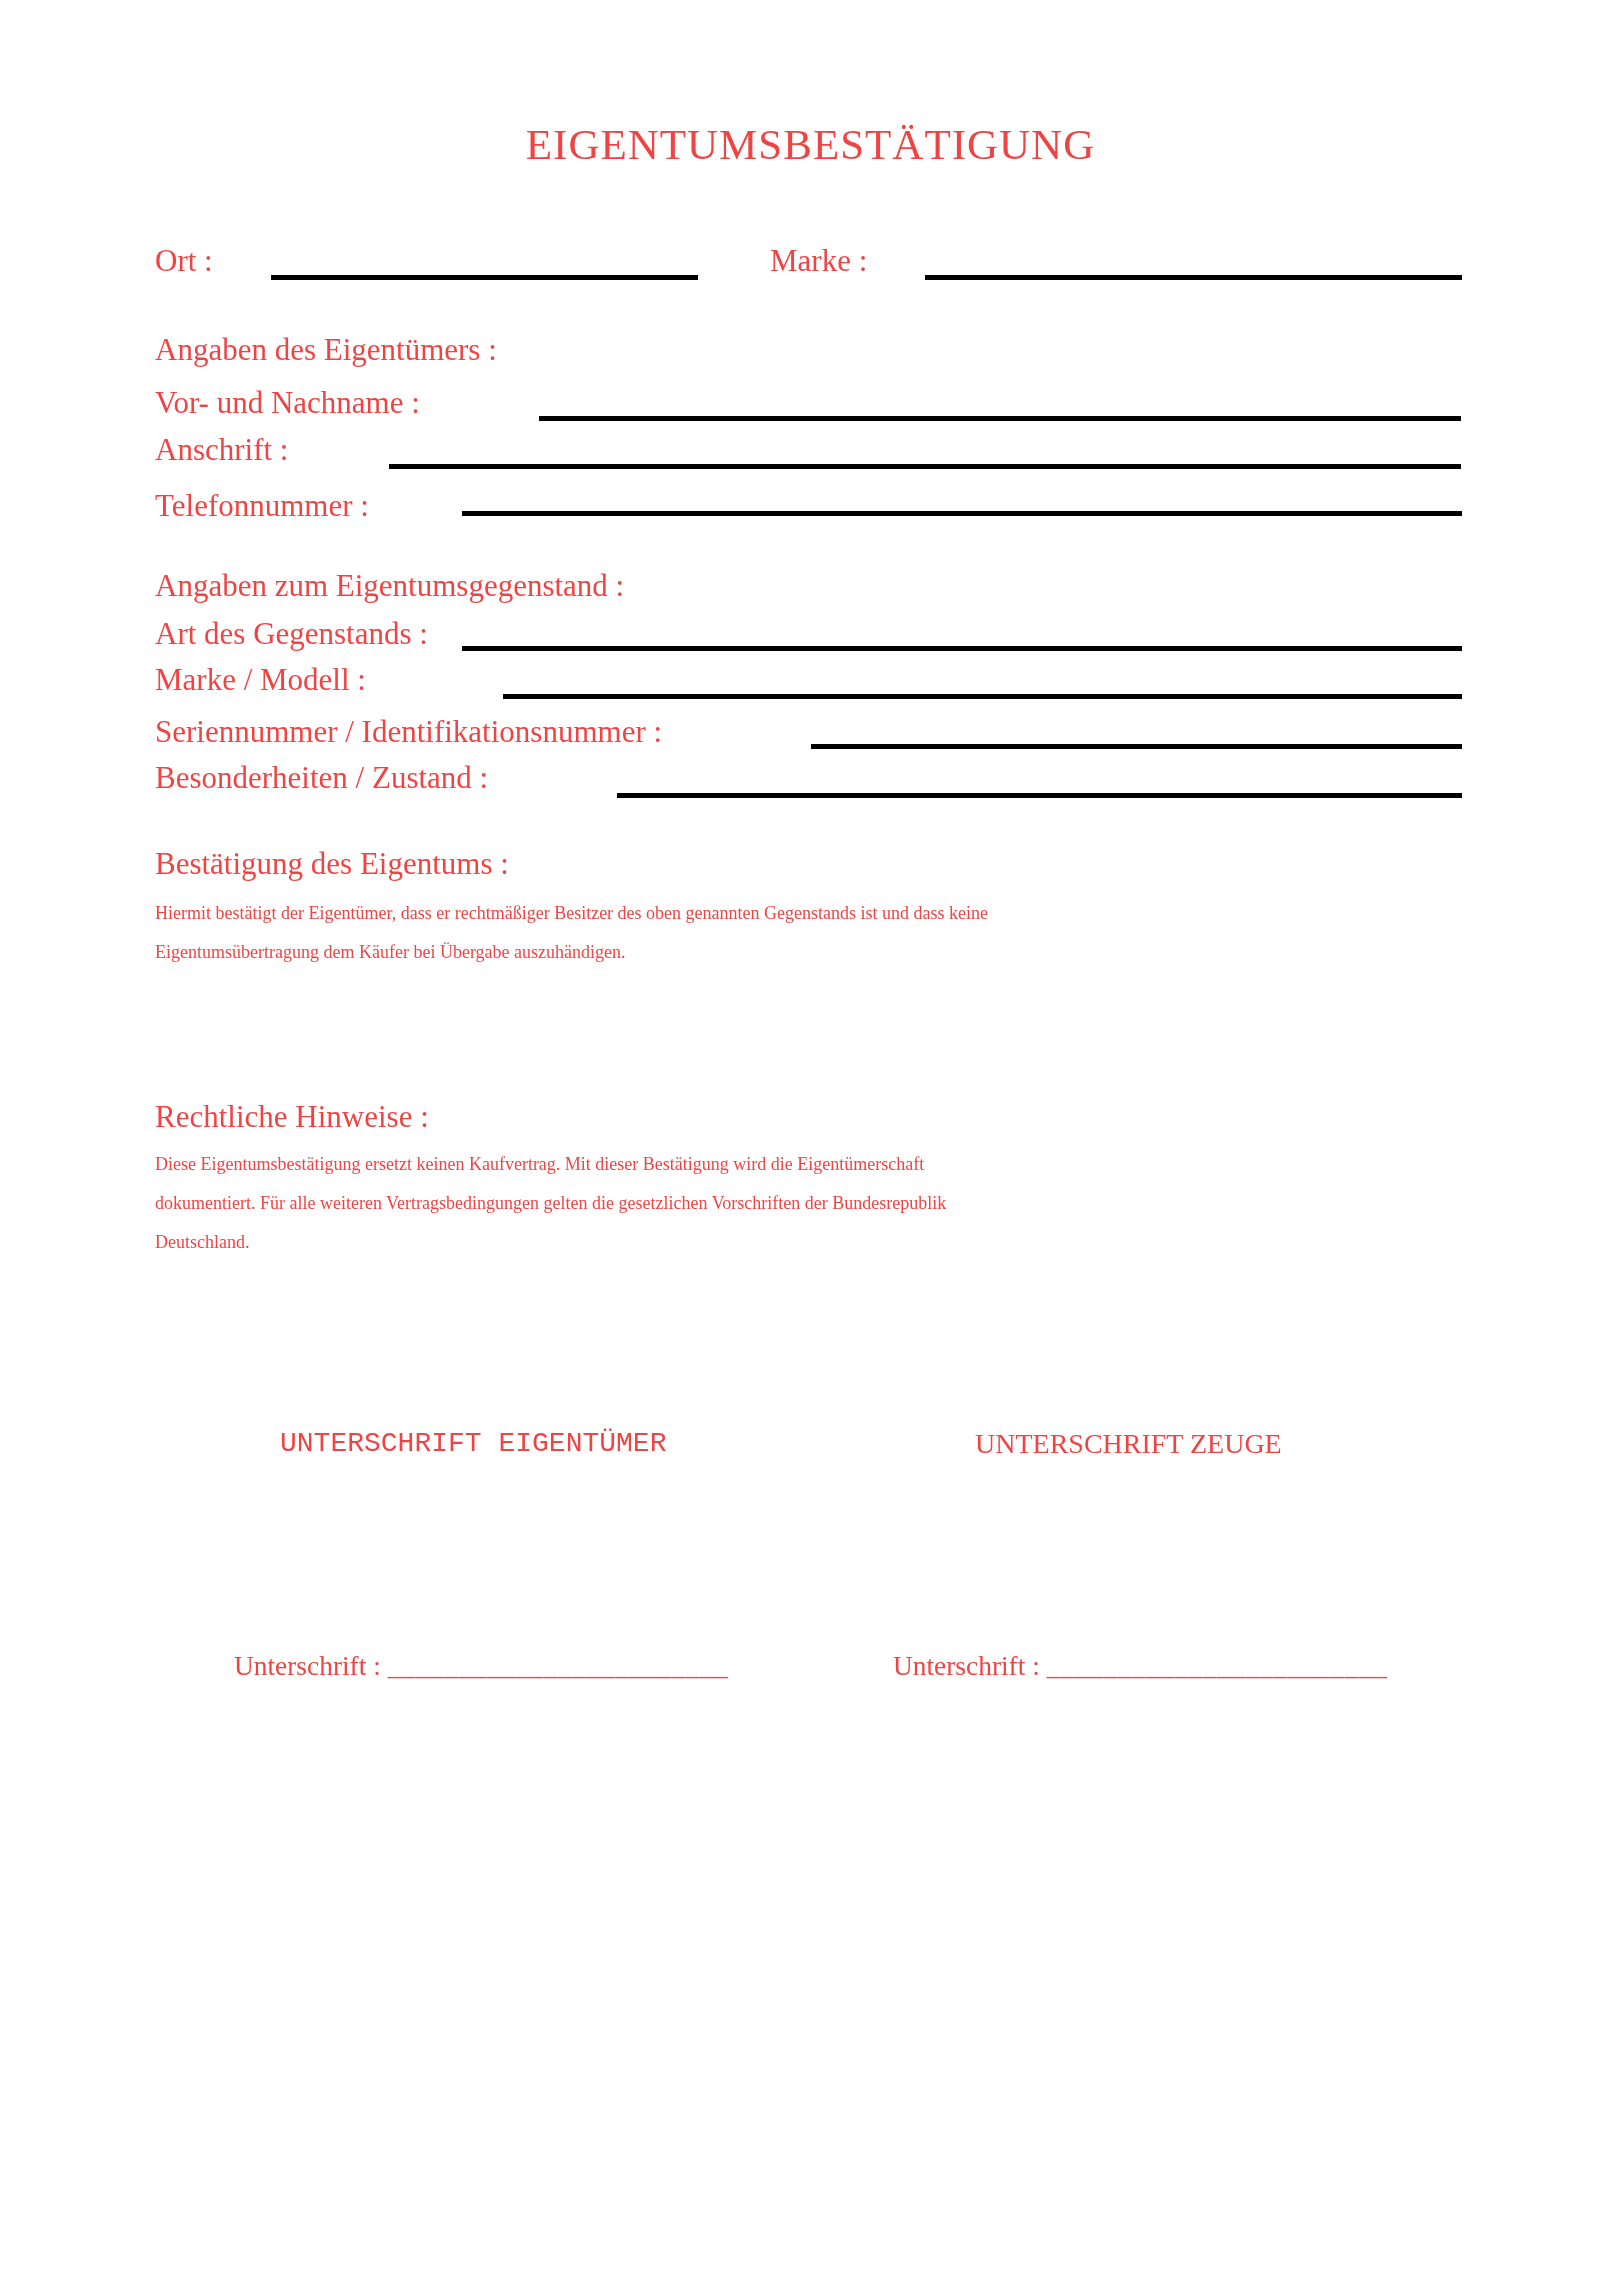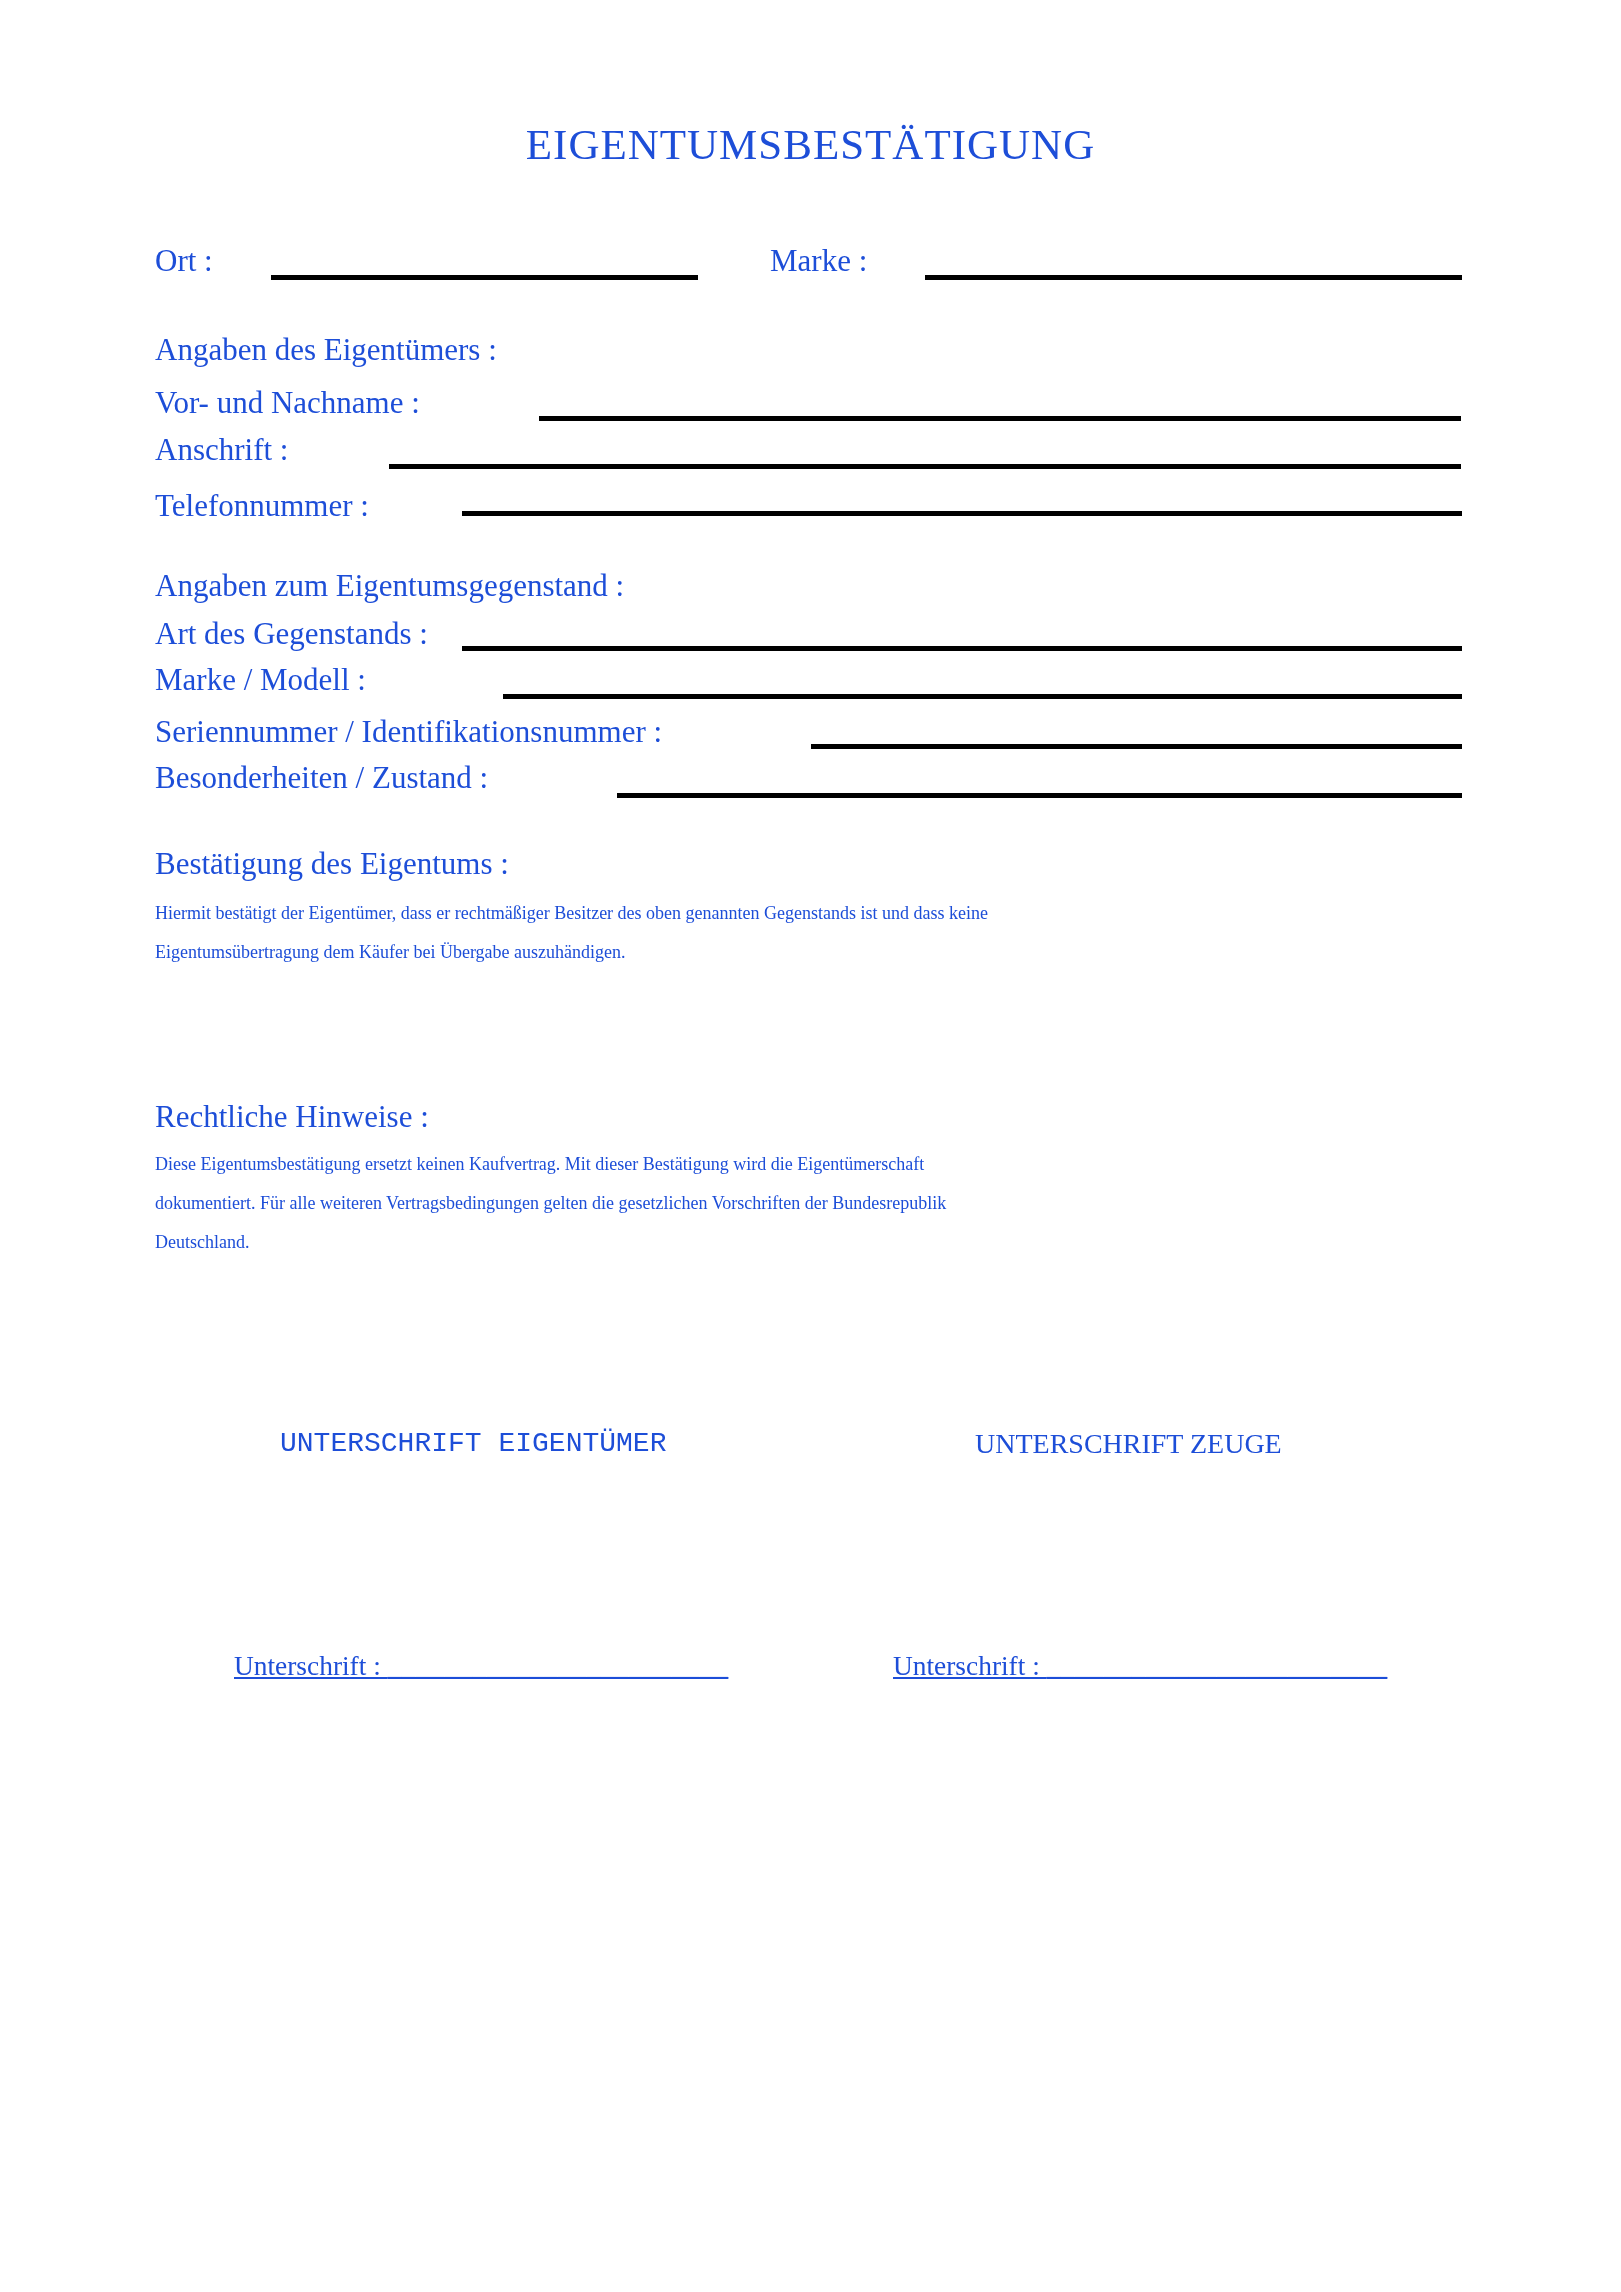--- a/index.html
+++ b/index.html
@@ -6,21 +6,21 @@
     margin: 0;
     padding: 0;
     background: #ffffff;
   }
   .page {
     position: relative;
     width: 1621px;
     height: 2293px;
     background: #ffffff;
     font-family: "Liberation Serif", "DejaVu Serif", serif;
-    color: #1d4ed8;
+    color: #ef4444;
     overflow: hidden;
   }
   .title {
     position: absolute;
     top: 120px;
     left: 0;
     width: 100%;
     text-align: center;
     font-size: 43px;
     font-weight: 400;
@@ -49,21 +49,20 @@
   }
   .sig-header {
     position: absolute;
     font-size: 28px;
     white-space: nowrap;
   }
   .sig-row {
     position: absolute;
     font-size: 27.4px;
     white-space: nowrap;
-    text-decoration: underline;
   }
   .sig-row .ruling {
     letter-spacing: 0.5px;
   }
 
   
   #ort-label        { left: 155px;  top: 244px; }
   #ort-line         { left: 271px;  top: 275px; width: 427px; }
   #datum-label      { left: 770px;  top: 244px; }
   #datum-line       { left: 925px;  top: 275px; width: 537px; }

